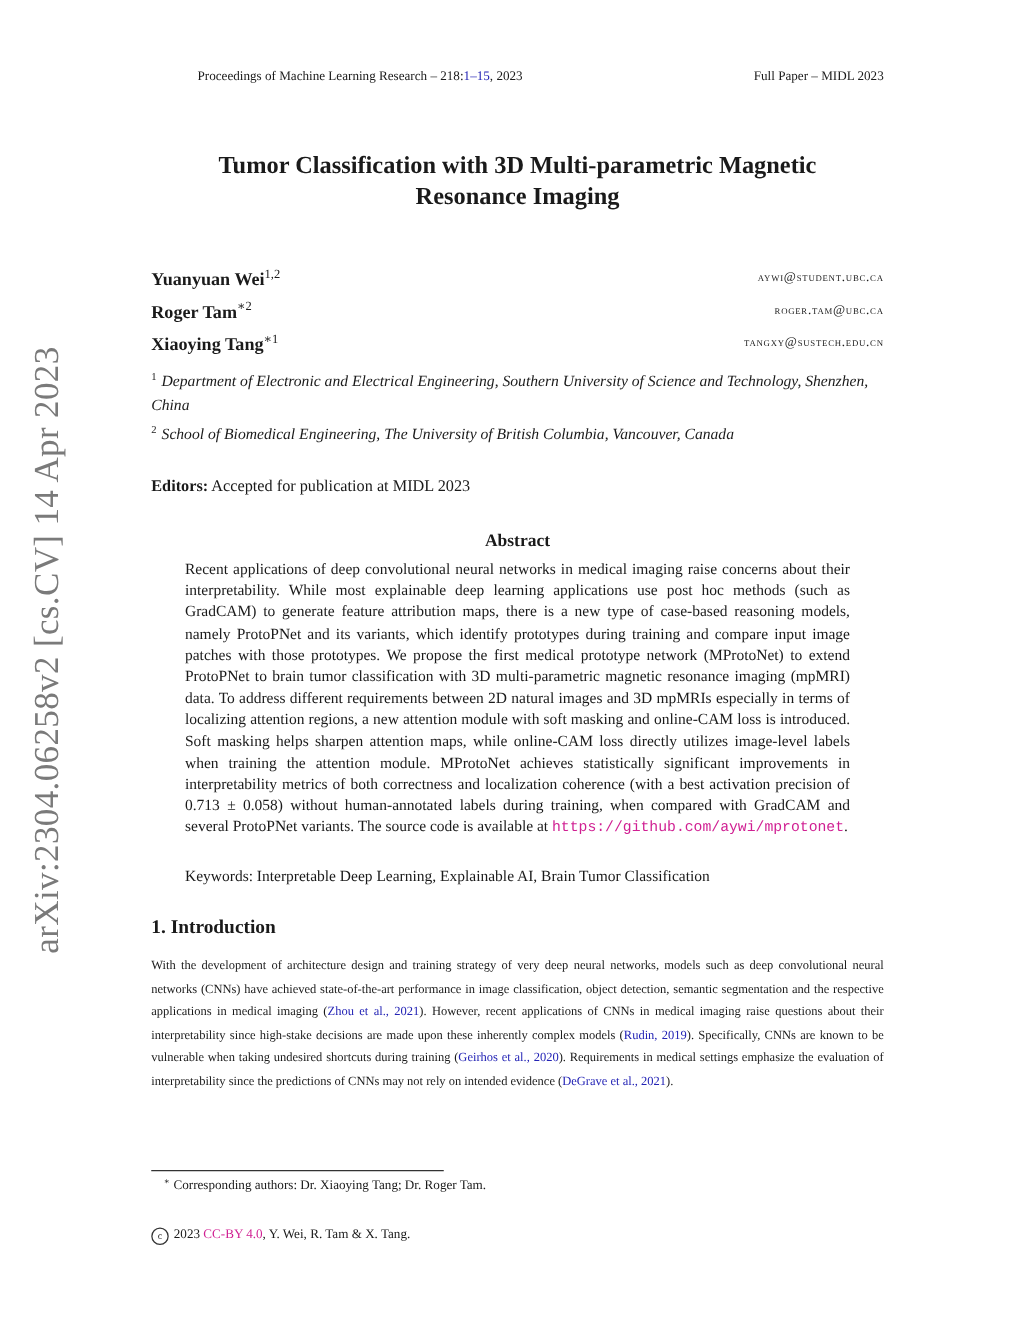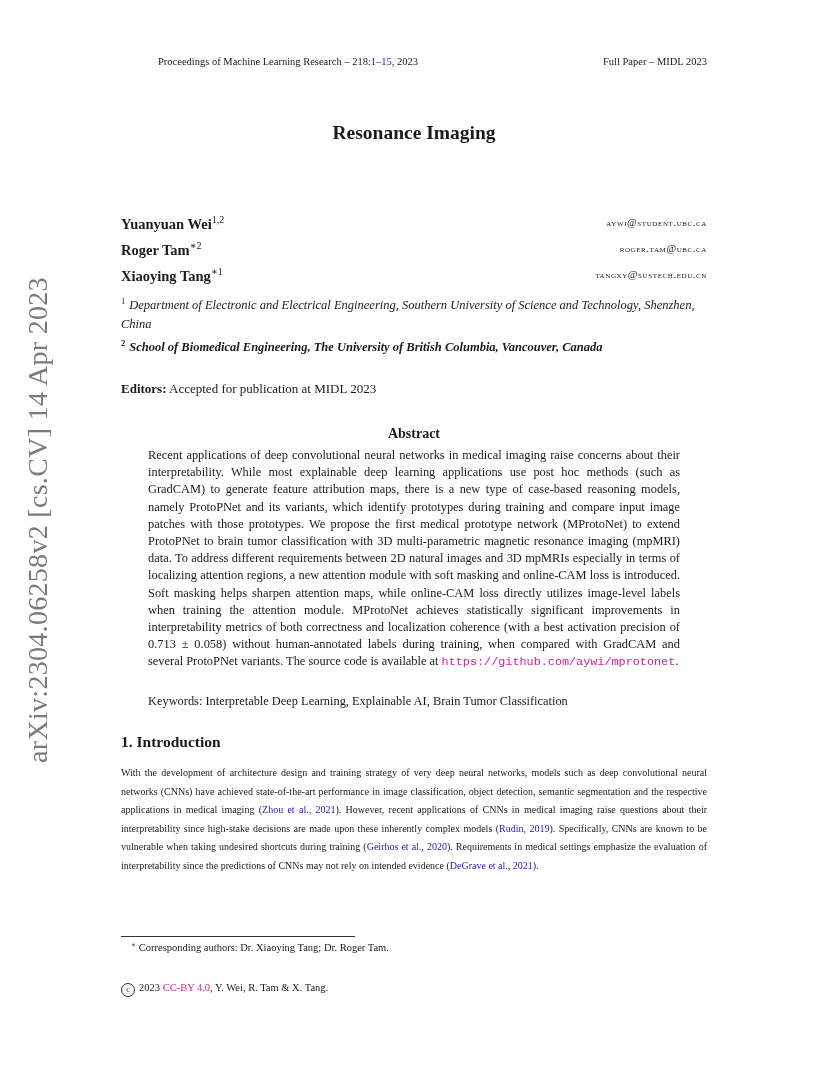--- a/index.html
+++ b/index.html
@@ -50,40 +50,41 @@
 <body>
 
 <div id="arxiv-stamp" class="abs">arXiv:2304.06258v2  [cs.CV]  14 Apr 2023</div>
 
 <div id="running-head-left" class="abs serif">
   <span>Proceedings of Machine Learning Research – 218:</span><span class="link-blue">1–15</span><span>, 2023</span>
 </div>
 <div id="running-head-right" class="abs serif">Full Paper – MIDL 2023</div>
 
 <div id="title" class="abs serif">
+  <div>Tumor Classification with 3D Multi-parametric Magnetic</div>
   <div>Resonance Imaging</div>
 </div>
 
 <div class="abs author-row serif" style="top:214px;">
   <span class="author-name"><span>Yuanyuan Wei</span><sup>1,2</sup></span>
   <span class="author-email">aywi@student.ubc.ca</span>
 </div>
 <div class="abs author-row serif" style="top:240px;">
   <span class="author-name"><span>Roger Tam</span><sup>∗2</sup></span>
   <span class="author-email">roger.tam@ubc.ca</span>
 </div>
 <div class="abs author-row serif" style="top:266px;">
   <span class="author-name"><span>Xiaoying Tang</span><sup>∗1</sup></span>
   <span class="author-email">tangxy@sustech.edu.cn</span>
 </div>
 
 <div class="abs affil serif" style="top:292px;">
   <sup>1</sup><span>Department of Electronic and Electrical Engineering, Southern University of Science and Technology, Shenzhen, China</span>
 </div>
-<div class="abs affil serif" style="top:334px;font-weight:bold;">
+<div class="abs affil serif" style="top:334px;">
   <sup>2</sup><span>School of Biomedical Engineering, The University of British Columbia, Vancouver, Canada</span>
 </div>
 
 <div id="editors" class="abs serif">
   <b>Editors:</b> <span>Accepted for publication at MIDL 2023</span>
 </div>
 
 <div id="abstract-heading" class="abs serif">Abstract</div>
 <div id="abstract-body" class="abs serif">
   <span>Recent applications of deep convolutional neural networks in medical imaging raise concerns about their interpretability. While most explainable deep learning applications use post hoc methods (such as GradCAM) to generate feature attribution maps, there is a new type of case-based reasoning models, namely ProtoPNet and its variants, which identify prototypes during training and compare input image patches with those prototypes. We propose the first medical prototype network (MProtoNet) to extend ProtoPNet to brain tumor classification with 3D multi-parametric magnetic resonance imaging (mpMRI) data. To address different requirements between 2D natural images and 3D mpMRIs especially in terms of localizing attention regions, a new attention module with soft masking and online-CAM loss is introduced. Soft masking helps sharpen attention maps, while online-CAM loss directly utilizes image-level labels when training the attention module. MProtoNet achieves statistically significant improvements in interpretability metrics of both correctness and localization coherence (with a best activation precision of 0.713 ± 0.058) without human-annotated labels during training, when compared with GradCAM and several ProtoPNet variants. The source code is available at </span><span class="mono link-magenta" style="font-size:11.8px;">https://github.com/aywi/mprotonet</span><span>.</span>

